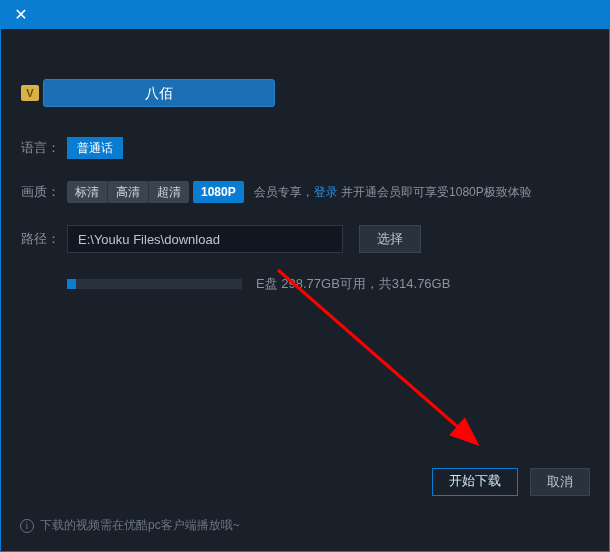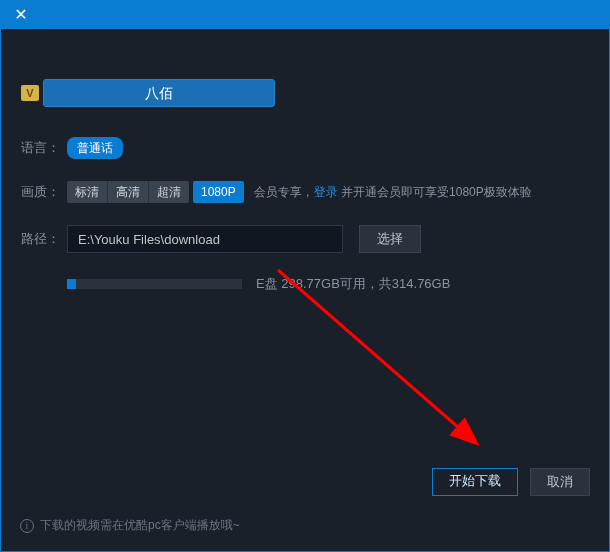--- a/index.html
+++ b/index.html
@@ -84,21 +84,21 @@
       border-radius: 3px;
       font-size: 14px;
       border: 1px solid #2581c9;
     }
     .lang-tag {
       background: #0a7dd3;
       color: #ffffff;
       height: 22px;
       line-height: 22px;
       padding: 0 10px;
-      border-radius: 8px;
+      border-radius: 0;
       font-size: 12px;
     }
     .quality-group {
       display: inline-flex;
       height: 22px;
       border-radius: 2px;
       overflow: hidden;
       vertical-align: middle;
     }
     .quality-opt {
@@ -114,20 +114,21 @@
       border-right: none;
     }
     .quality-1080 {
       background: #0a7dd3;
       color: #ffffff;
       font-size: 12px;
       line-height: 22px;
       padding: 0 8px;
       margin-left: 4px;
       border-radius: 2px;
+      font-weight: bold;
     }
     .vip-text {
       color: #8a929e;
       margin-left: 10px;
       font-size: 12px;
       text-align: right;
     }
     .login-link {
       color: #2a8fd8;
       cursor: pointer;

